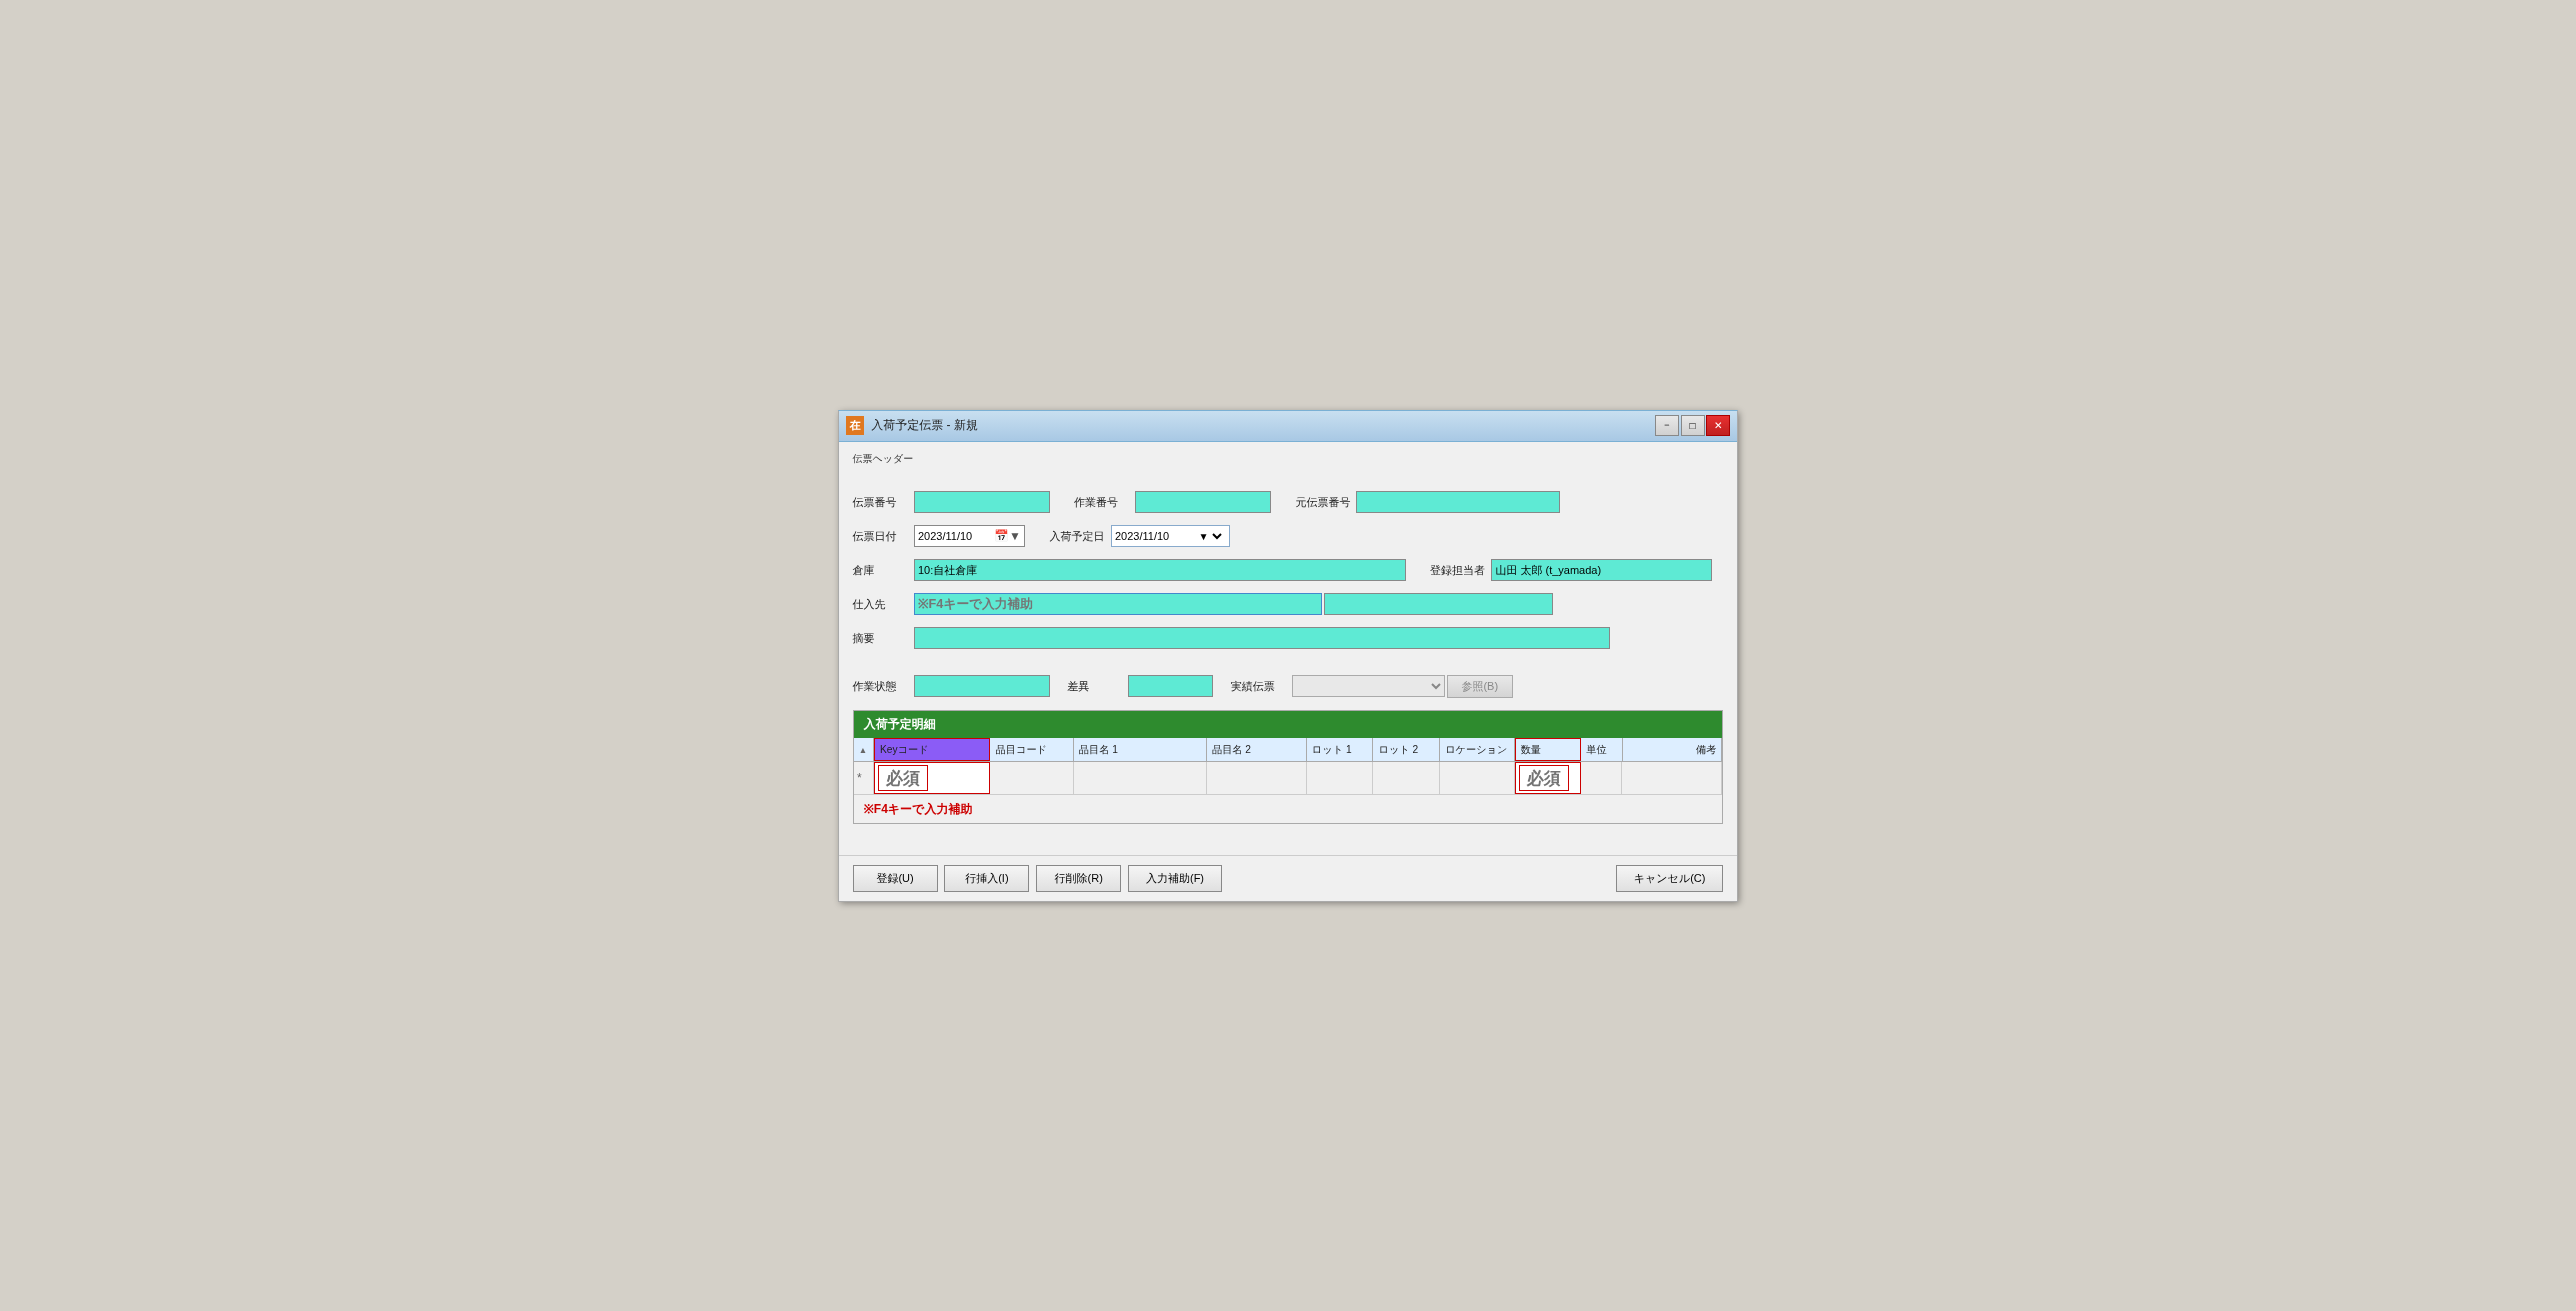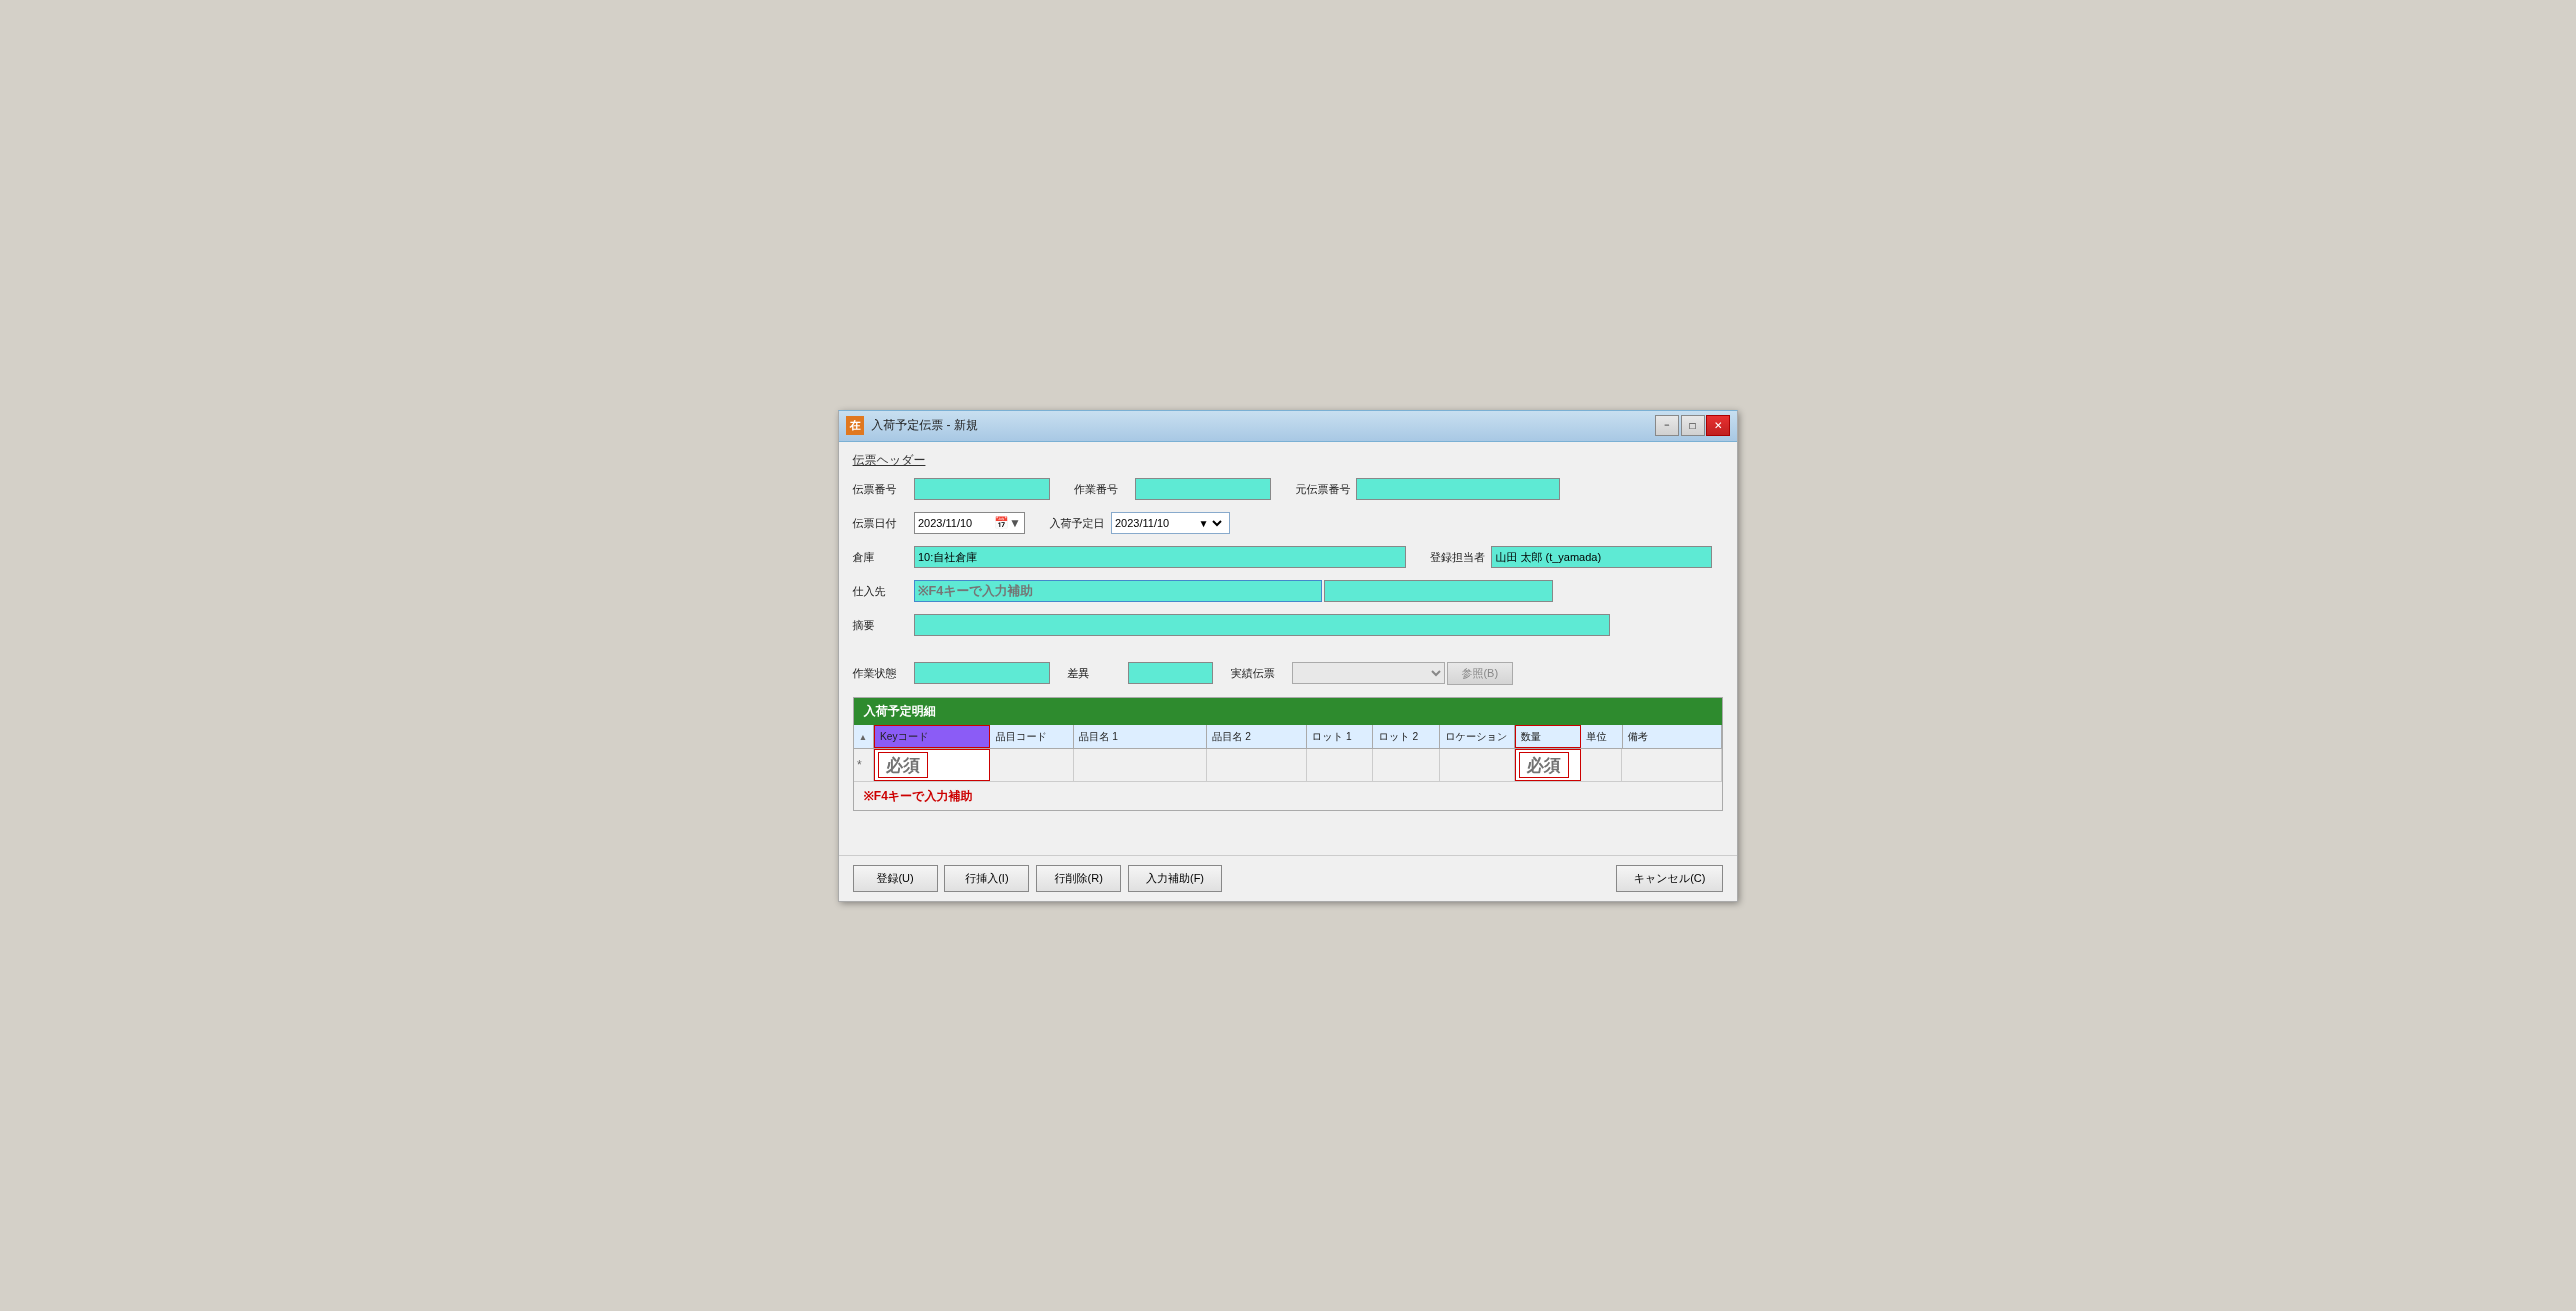--- a/index.html
+++ b/index.html
@@ -70,24 +70,23 @@
 
     .window-body {
       padding: 10.2px 13.6px;
       flex: 1;
       display: flex;
       flex-direction: column;
       gap: 6.8px;
     }
 
     .section-label {
-      font-size: 12px;
+      font-size: 10px;
       color: #333;
-      margin-bottom: 3px;
-      text-decoration: underline;
+      margin-bottom: 19px;
     }
 
     .form-row {
       display: flex;
       align-items: center;
       gap: 2px;
       margin-bottom: 5.1px;
     }
 
     .field-label {
@@ -231,21 +230,21 @@
     .col-indicator { width: 20.4px; }
     .col-key { width: 119px; }
     .col-hincode { width: 85px; }
     .col-hin1 { width: 136px; }
     .col-hin2 { width: 102px; }
     .col-lot1 { width: 68px; }
     .col-lot2 { width: 68px; }
     .col-loc { width: 76px; }
     .col-qty { width: 68px; }
     .col-unit { width: 42px; }
-    .col-memo { width: 102px; }
+    .col-memo { width: 102px; justify-content: flex-end; }
 
     .footer-bar {
       display: flex;
       gap: 6.8px;
       padding: 8.5px 13.6px;
       background: #f0f0f0;
       border-top: 0.8px solid #ccc;
       justify-content: flex-start;
       align-items: center;
     }

